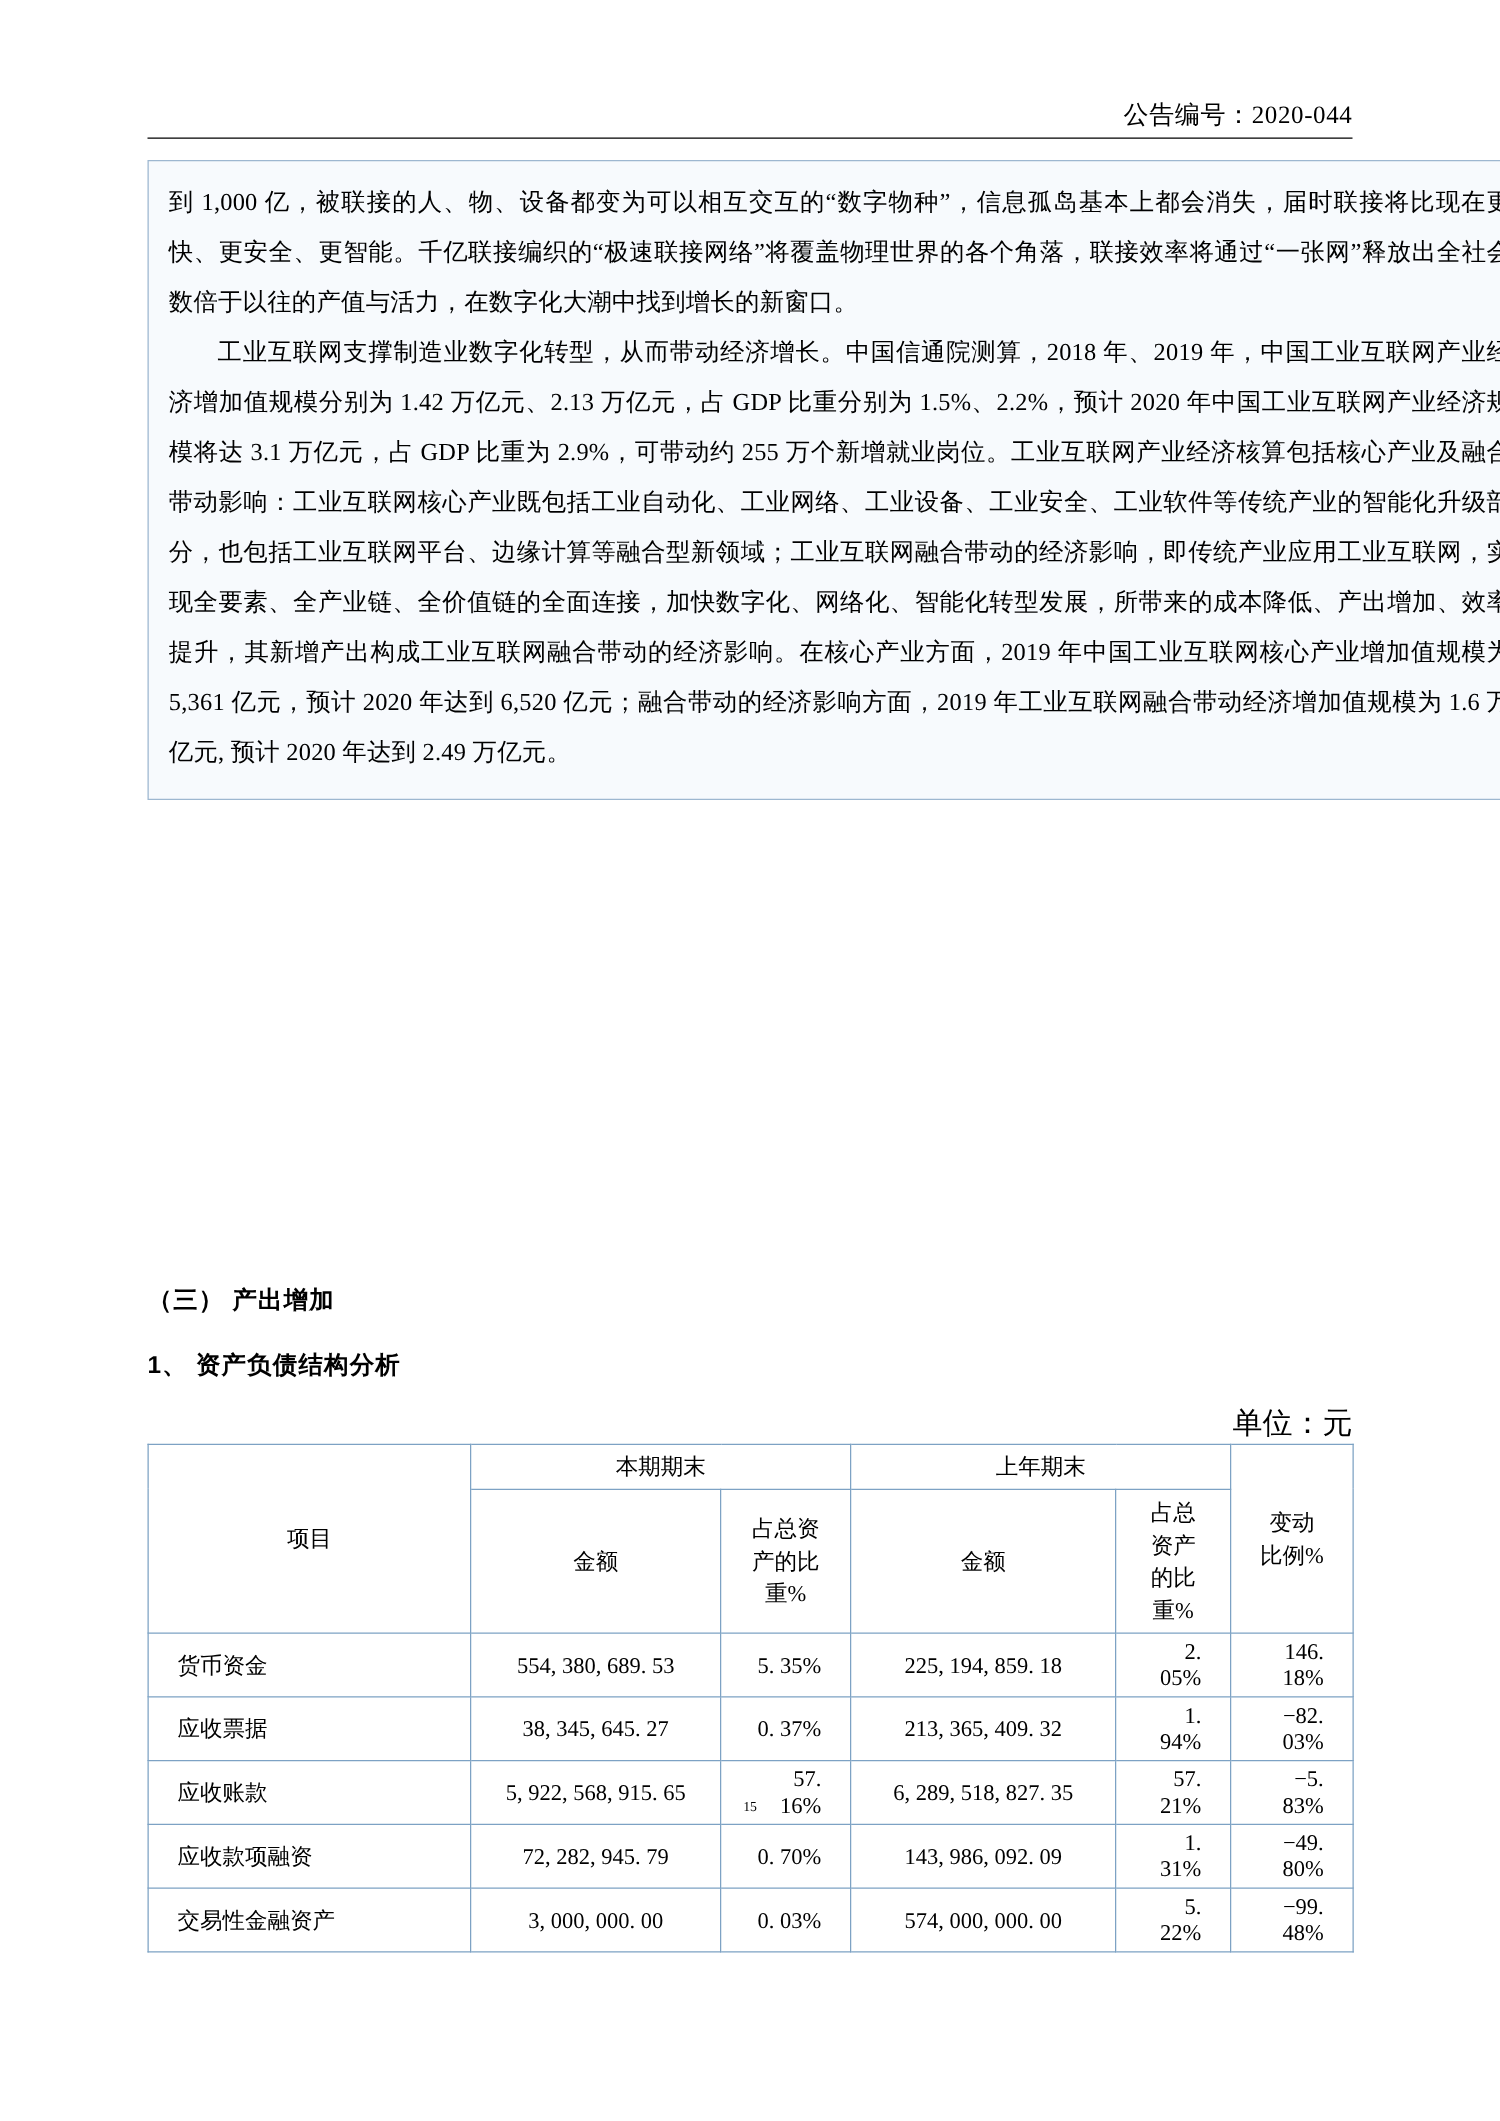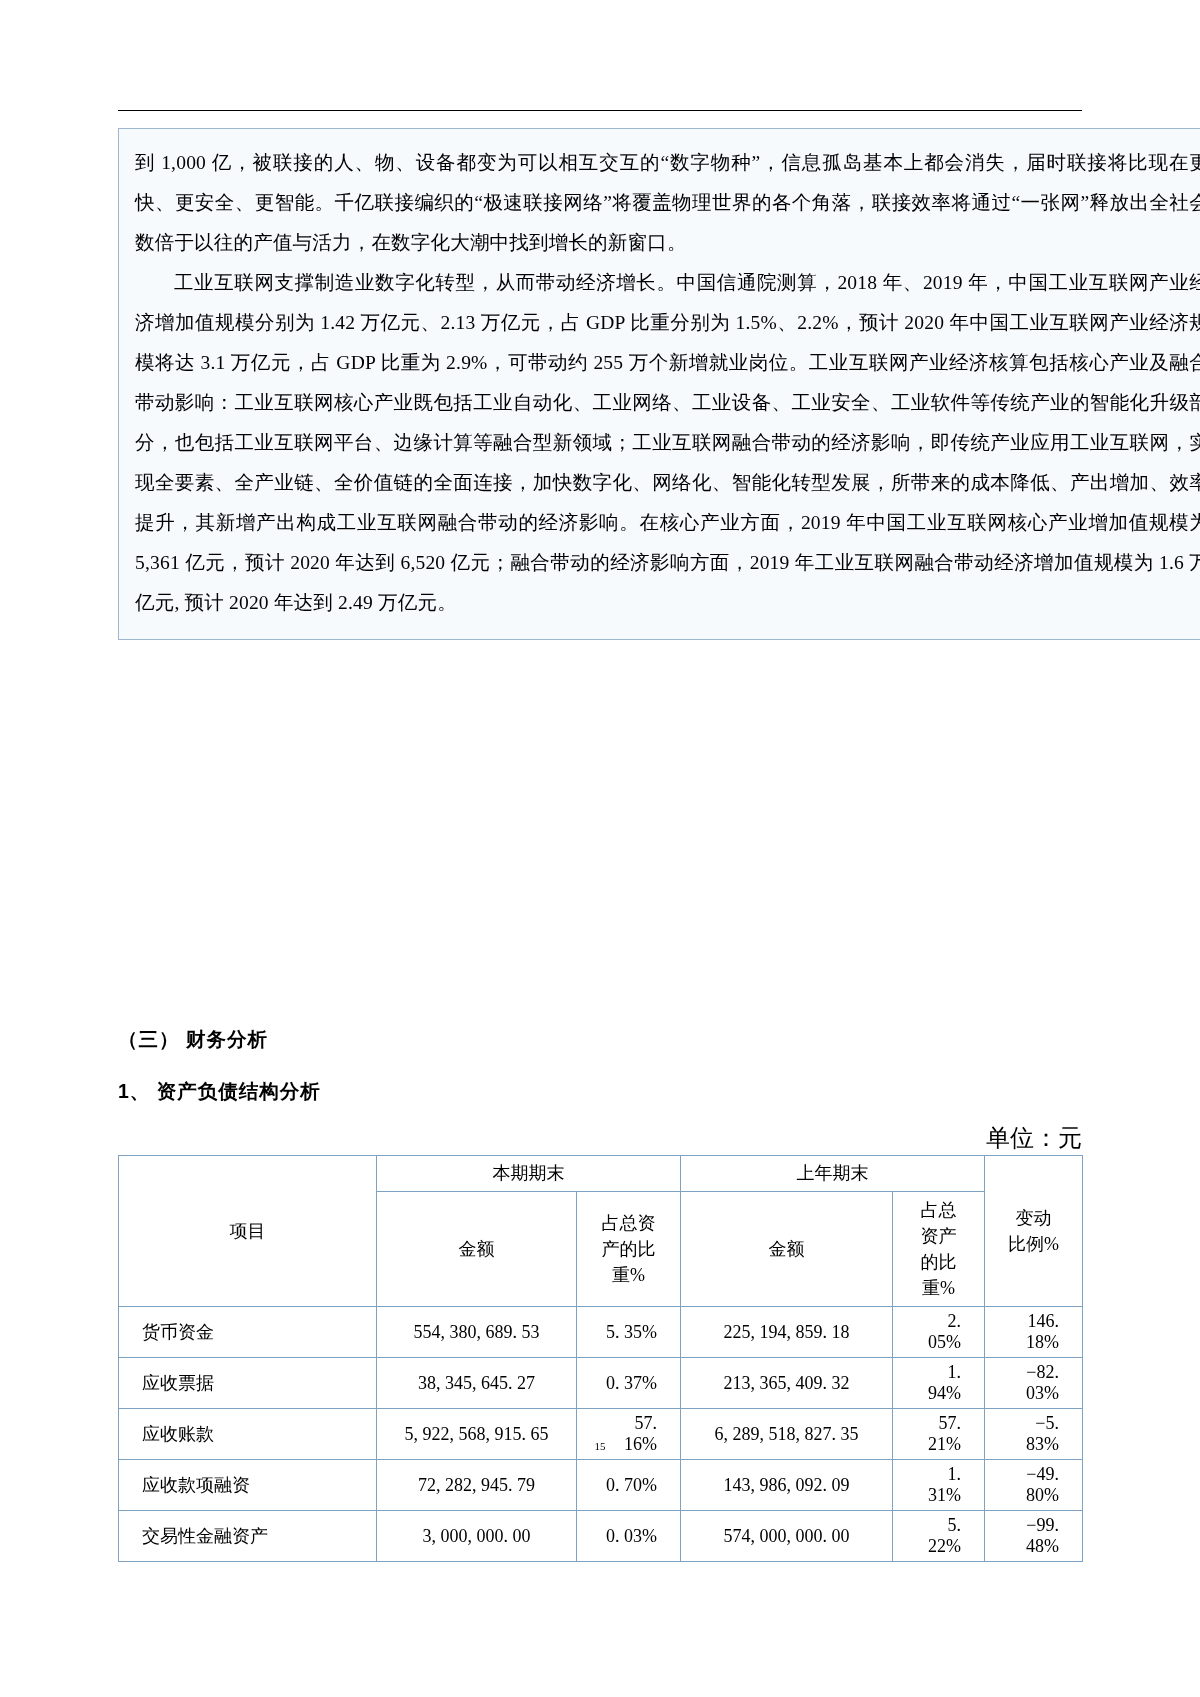--- a/index.html
+++ b/index.html
@@ -128,28 +128,29 @@
     top: 1440px;
     text-align: center;
     font-size: 11px;
   }
 </style>
 </head>
 <body>
 
 <div class="page">
 
+  <div class="doc-header">公告编号：2020-044</div>
   <div class="header-rule"></div>
 
   <div class="textblock">
     <p class="para">到 1,000 亿，被联接的人、物、设备都变为可以相互交互的“数字物种”，信息孤岛基本上都会消失，届时联接将比现在更快、更安全、更智能。千亿联接编织的“极速联接网络”将覆盖物理世界的各个角落，联接效率将通过“一张网”释放出全社会数倍于以往的产值与活力，在数字化大潮中找到增长的新窗口。</p>
     <p class="para indent">工业互联网支撑制造业数字化转型，从而带动经济增长。中国信通院测算，2018 年、2019 年，中国工业互联网产业经济增加值规模分别为 1.42 万亿元、2.13 万亿元，占 GDP 比重分别为 1.5%、2.2%，预计 2020 年中国工业互联网产业经济规模将达 3.1 万亿元，占 GDP 比重为 2.9%，可带动约 255 万个新增就业岗位。工业互联网产业经济核算包括核心产业及融合带动影响：工业互联网核心产业既包括工业自动化、工业网络、工业设备、工业安全、工业软件等传统产业的智能化升级部分，也包括工业互联网平台、边缘计算等融合型新领域；工业互联网融合带动的经济影响，即传统产业应用工业互联网，实现全要素、全产业链、全价值链的全面连接，加快数字化、网络化、智能化转型发展，所带来的成本降低、产出增加、效率提升，其新增产出构成工业互联网融合带动的经济影响。在核心产业方面，2019 年中国工业互联网核心产业增加值规模为 5,361 亿元，预计 2020 年达到 6,520 亿元；融合带动的经济影响方面，2019 年工业互联网融合带动经济增加值规模为 1.6 万亿元, 预计 2020 年达到 2.49 万亿元。</p>
   </div>
 
-  <div class="heading-1">（三） 财务分析</div>
+  <div class="heading-1">（三） 产出增加</div>
   <div class="heading-2">1、 资产负债结构分析</div>
   <div class="unit-label">单位：元</div>
 
   <div class="tbl-wrap">
     <table class="fin">
       <colgroup>
         <col class="col-item">
         <col class="col-amt1">
         <col class="col-pct1">
         <col class="col-amt2">

